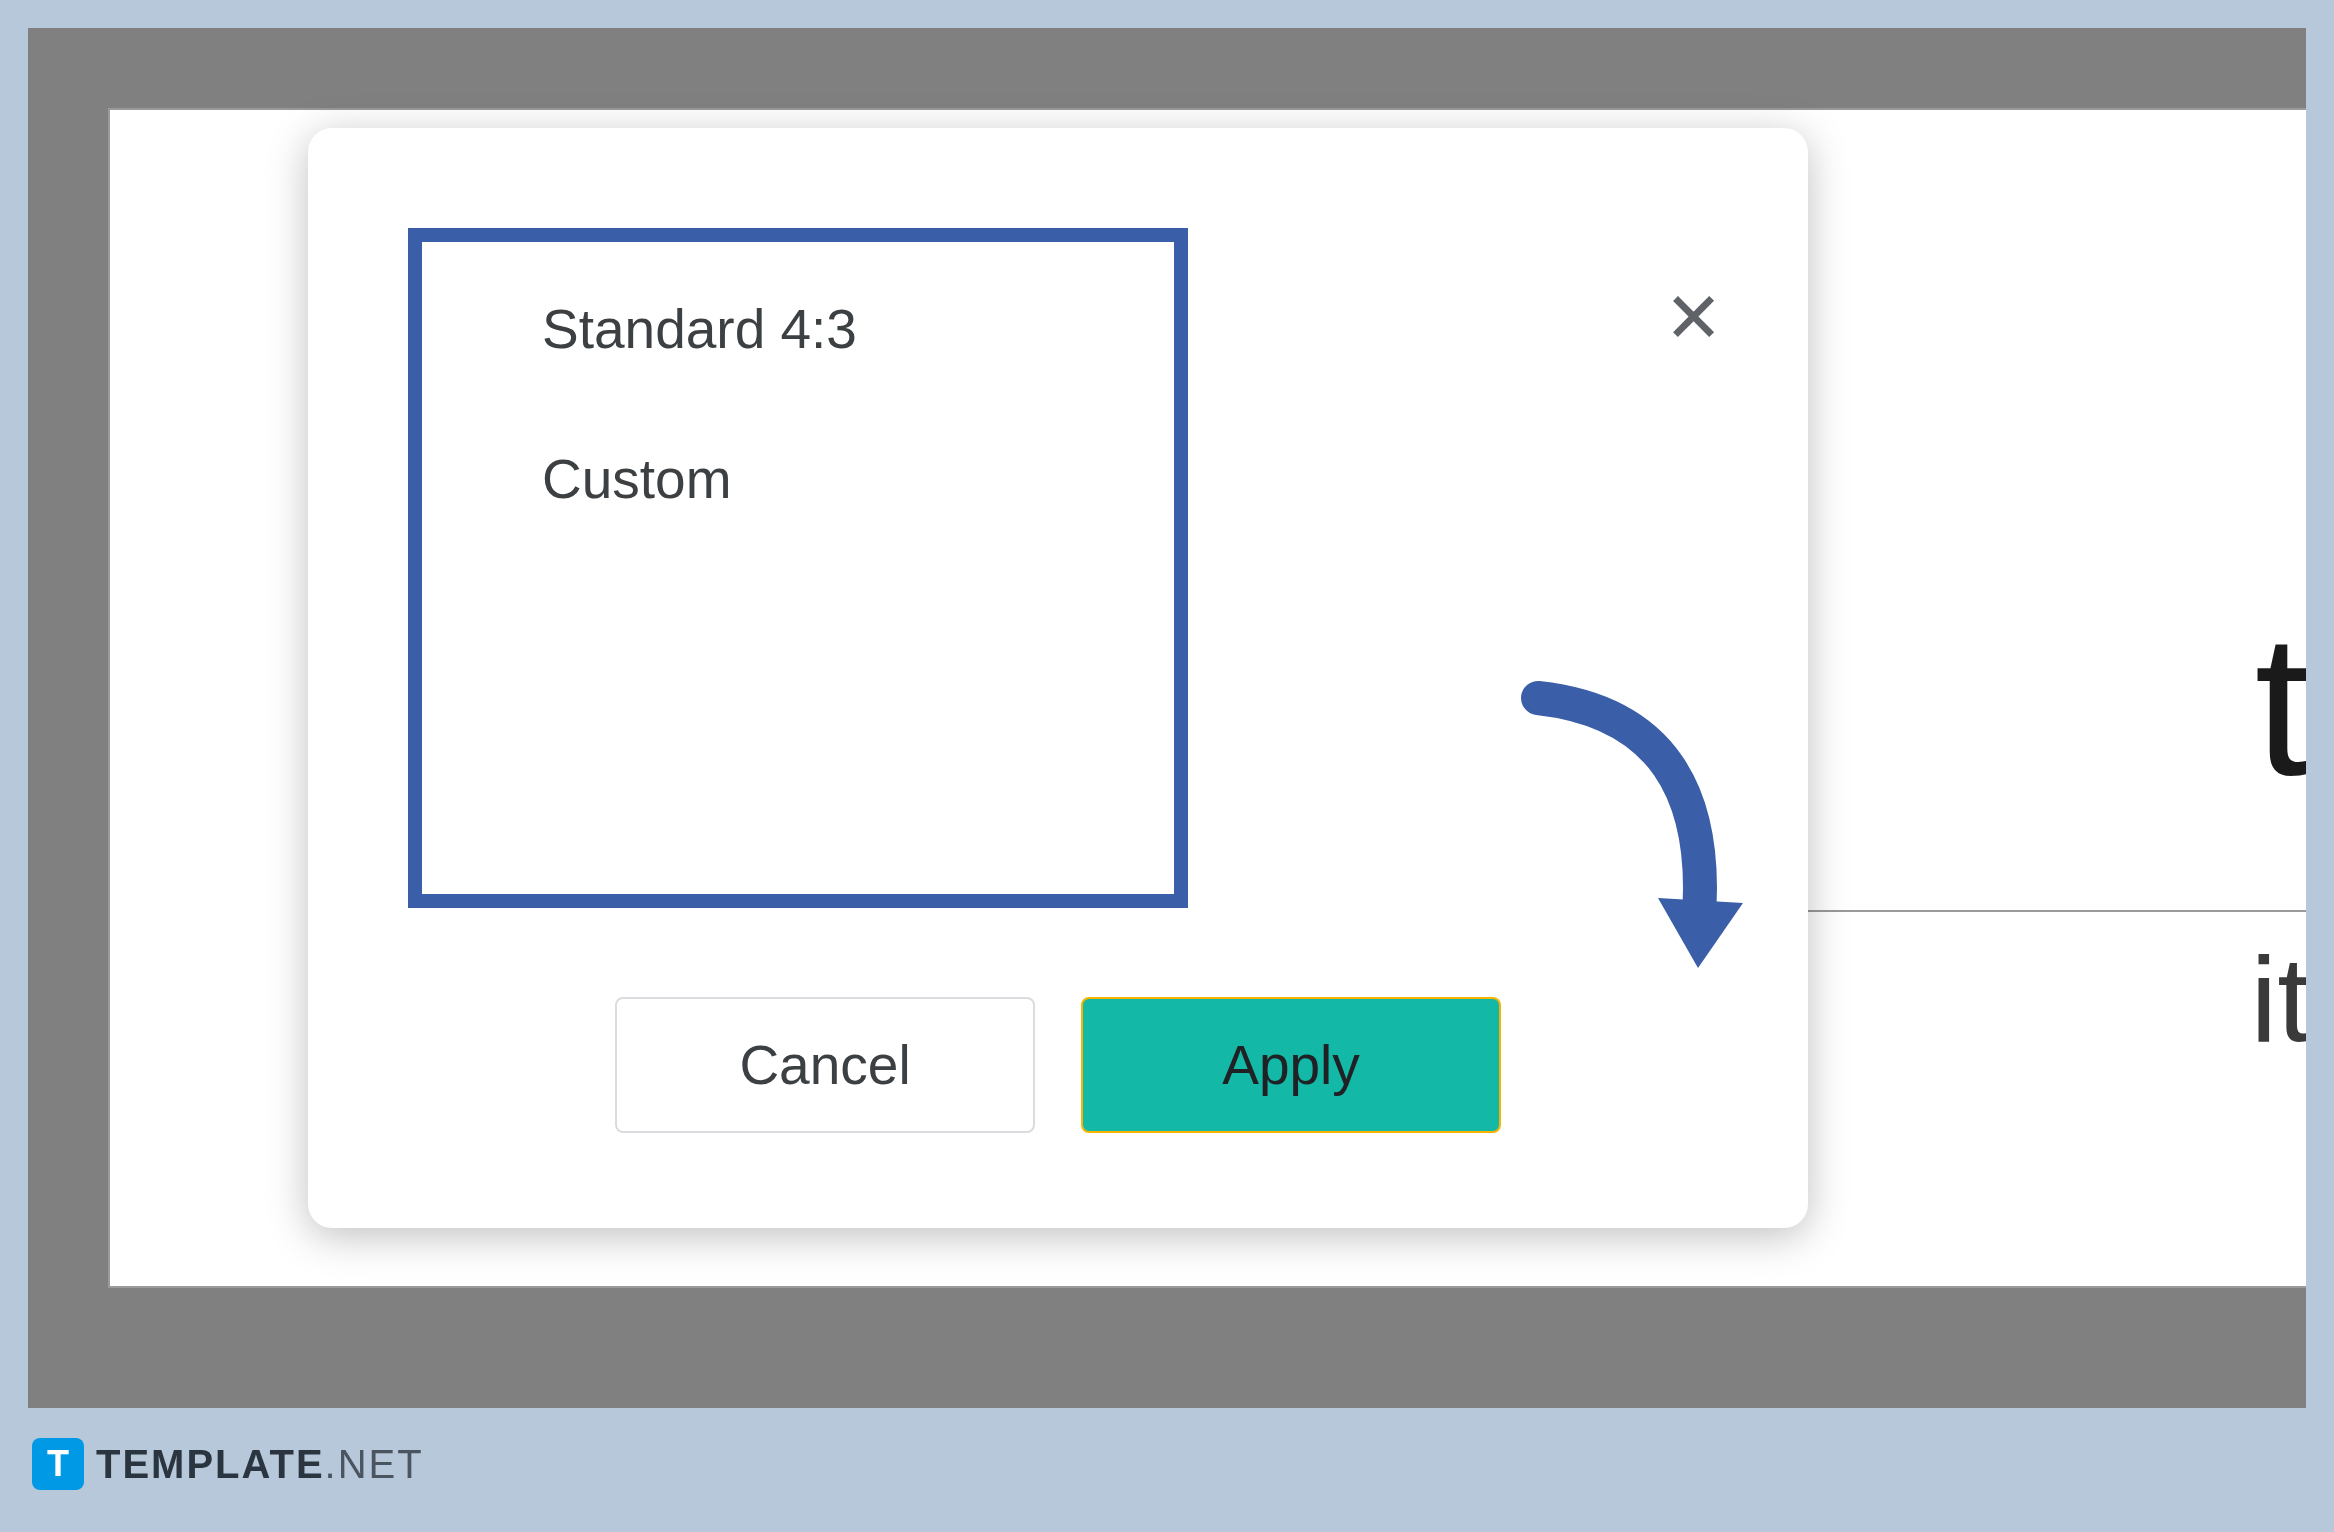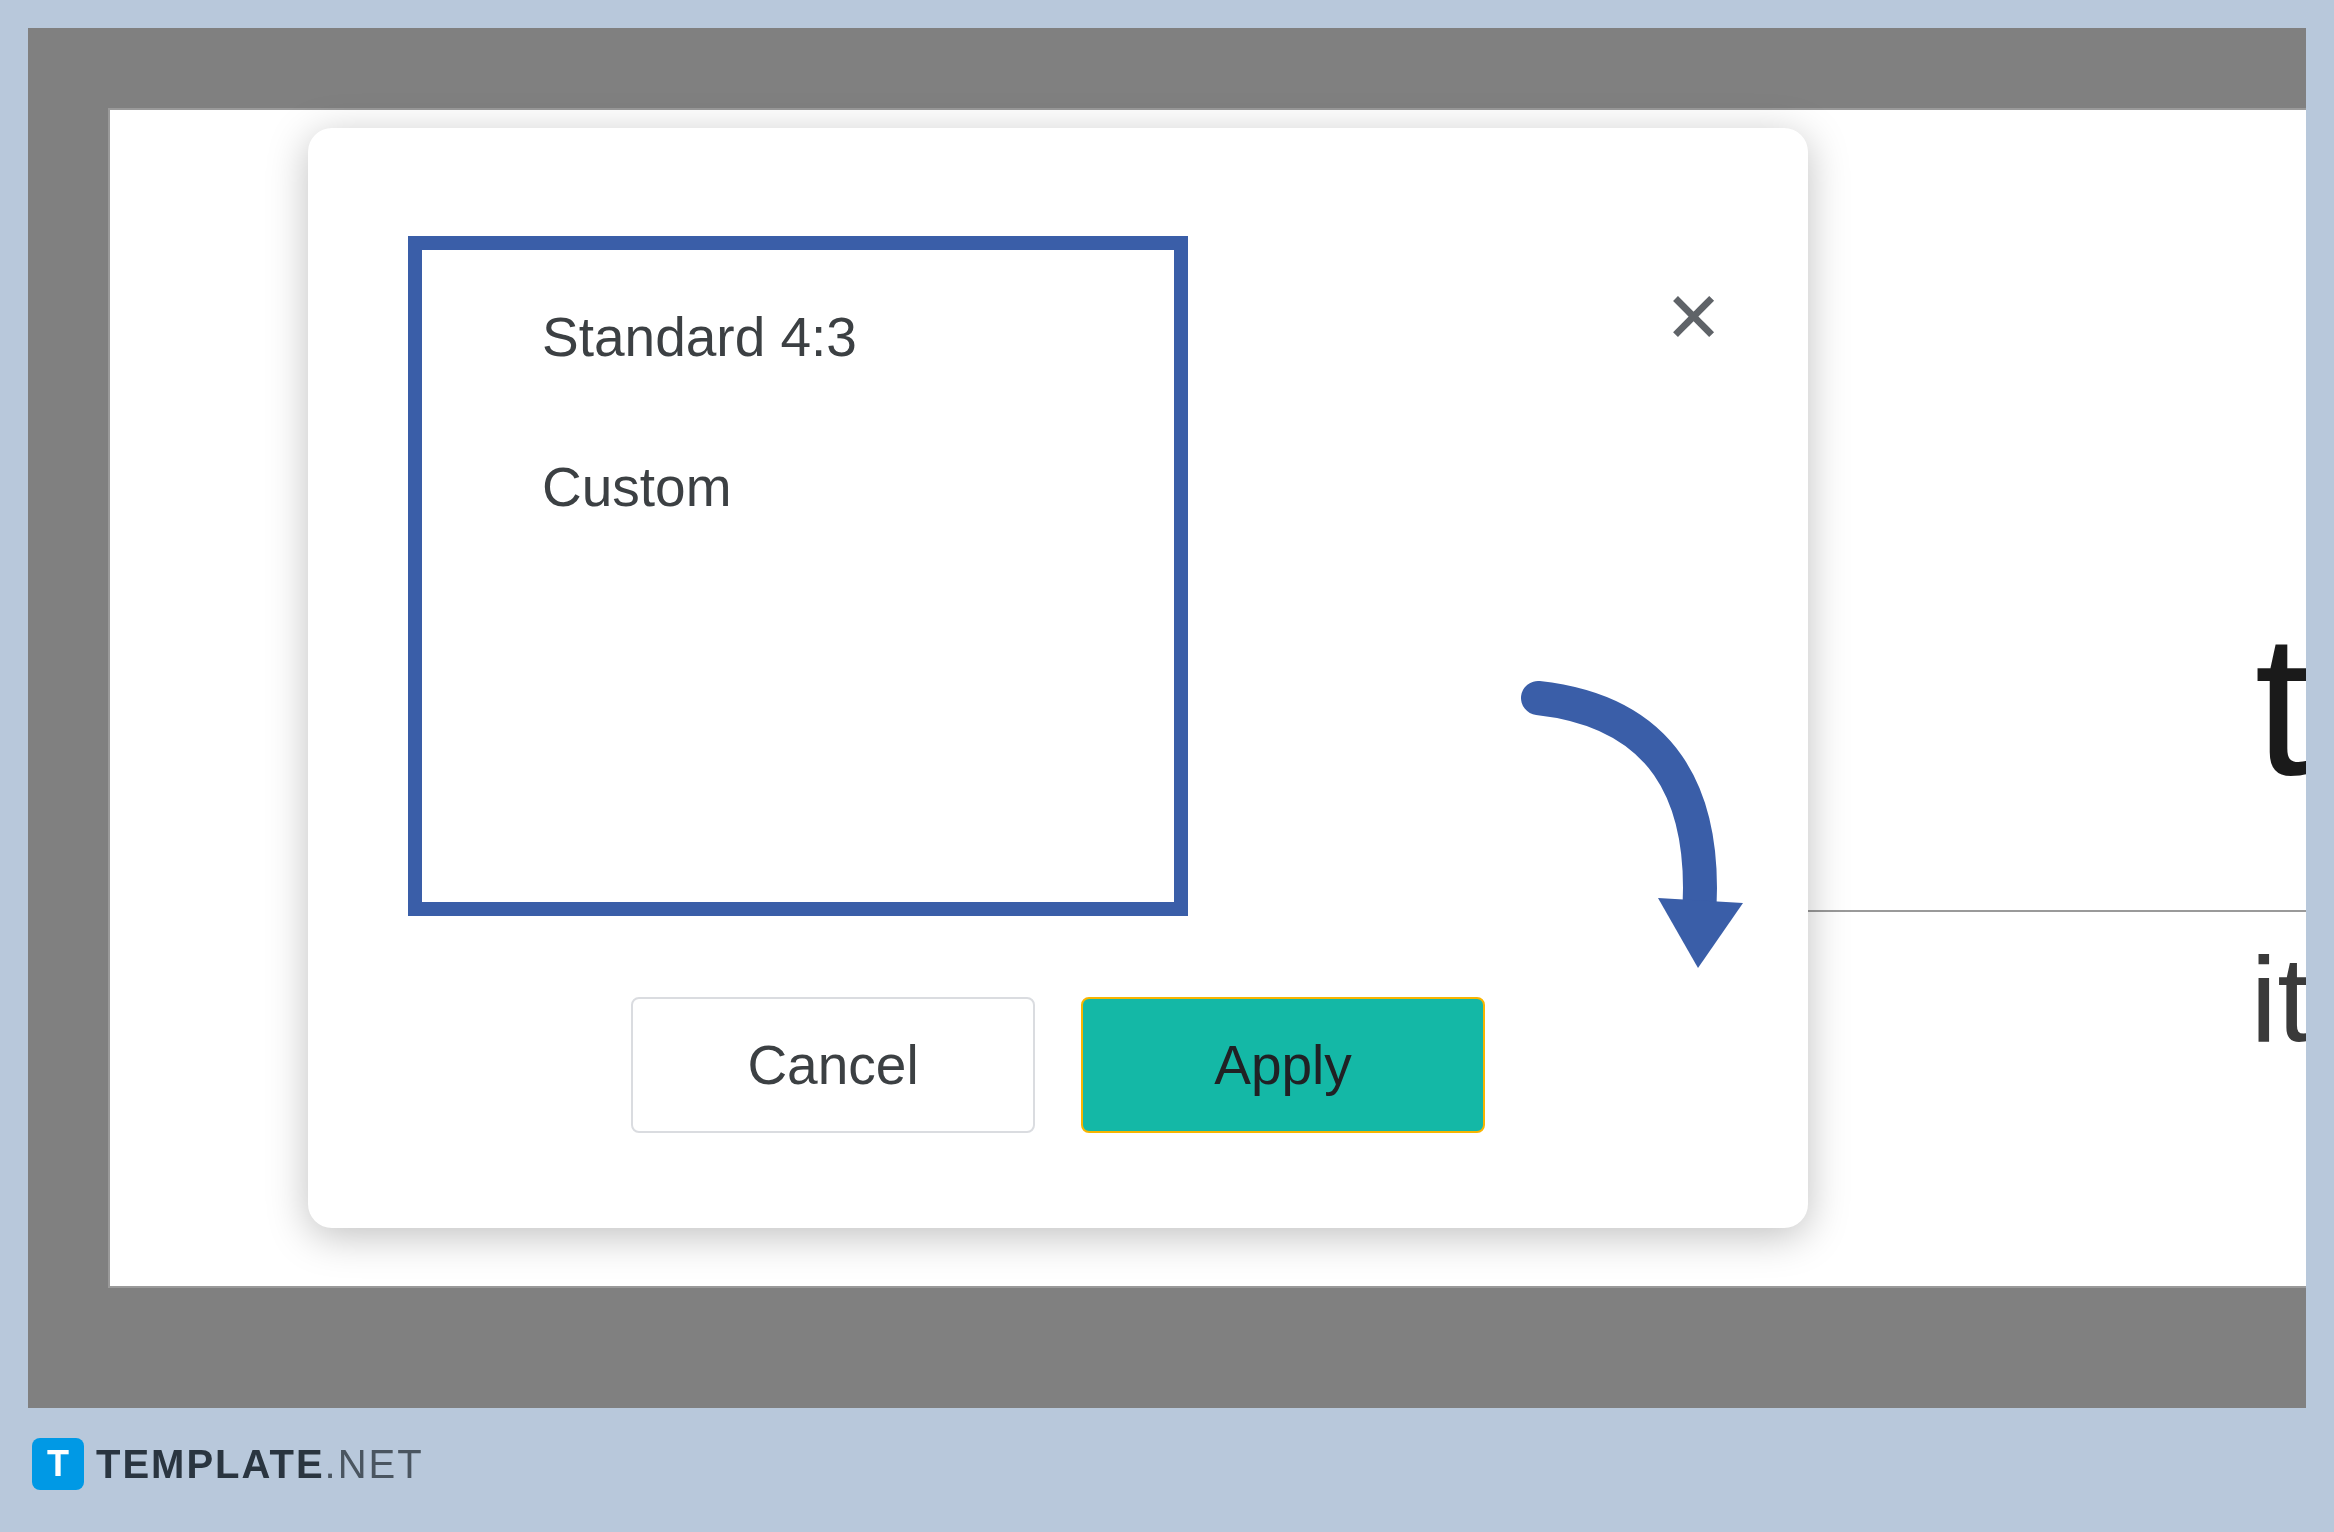--- a/index.html
+++ b/index.html
@@ -77,21 +77,21 @@
     right: 85px;
     font-size: 70px;
     color: #5f6368;
     font-weight: 300;
     line-height: 1;
     cursor: pointer;
     font-family: Arial, sans-serif;
   }
   .option-list {
     position: absolute;
-    top: 108px;
+    top: 100px;
     left: 100px;
     width: 780px;
     height: 680px;
     border: 14px solid #3a5ea8;
     box-sizing: border-box;
     padding: 55px 20px 40px 120px;
   }
   .option-item {
     font-size: 55px;
     color: #3c4043;
@@ -102,21 +102,21 @@
   .button-row {
     position: absolute;
     bottom: 95px;
     left: 0;
     width: 100%;
     display: flex;
     justify-content: center;
     gap: 46px;
   }
   .btn {
-    padding: 34px 0;
+    padding: 34px 8px;
     width: 400px;
     font-size: 55px;
     border-radius: 8px;
     text-align: center;
     cursor: pointer;
     font-weight: 500;
     font-family: Arial, sans-serif;
   }
   .btn-cancel {
     background: #ffffff;

